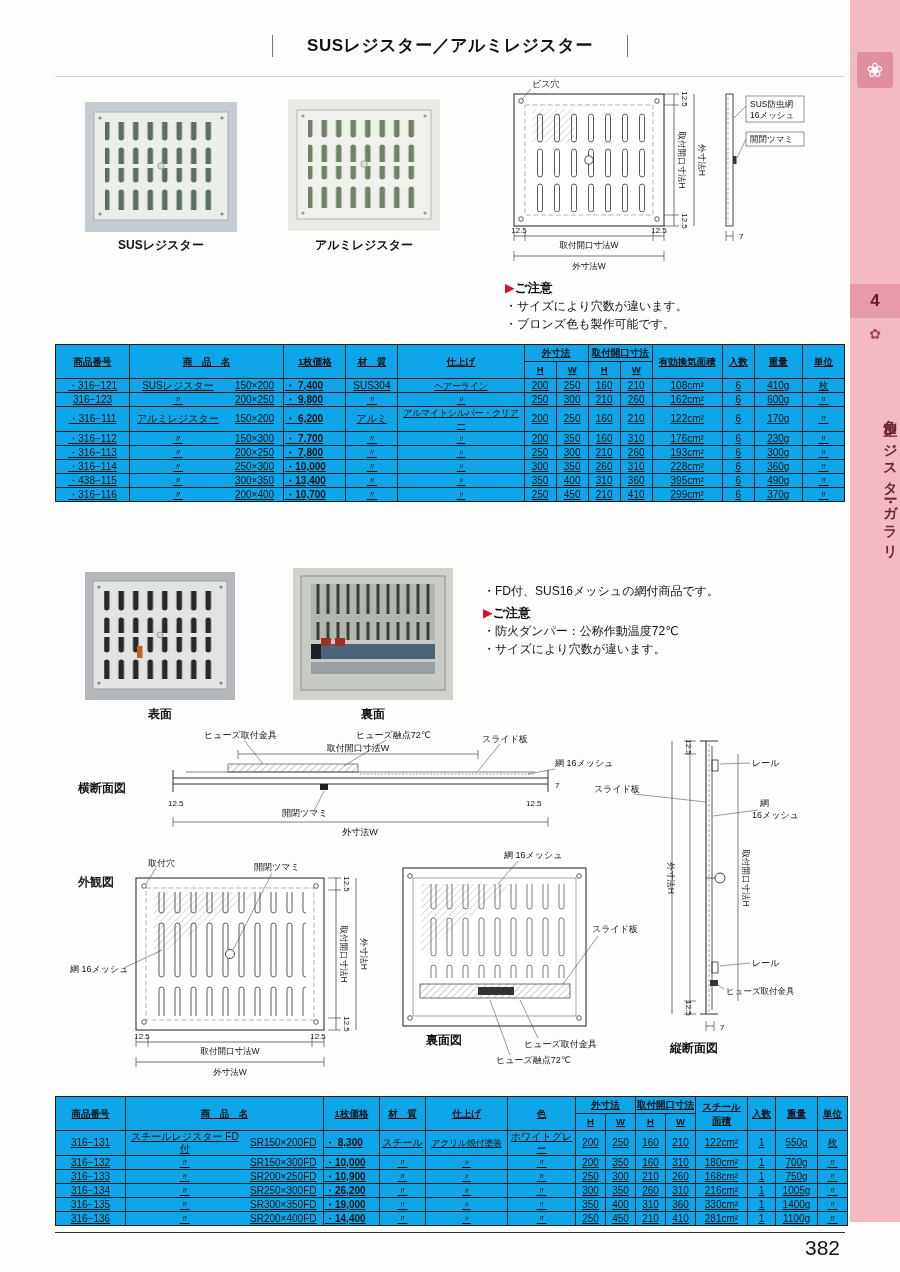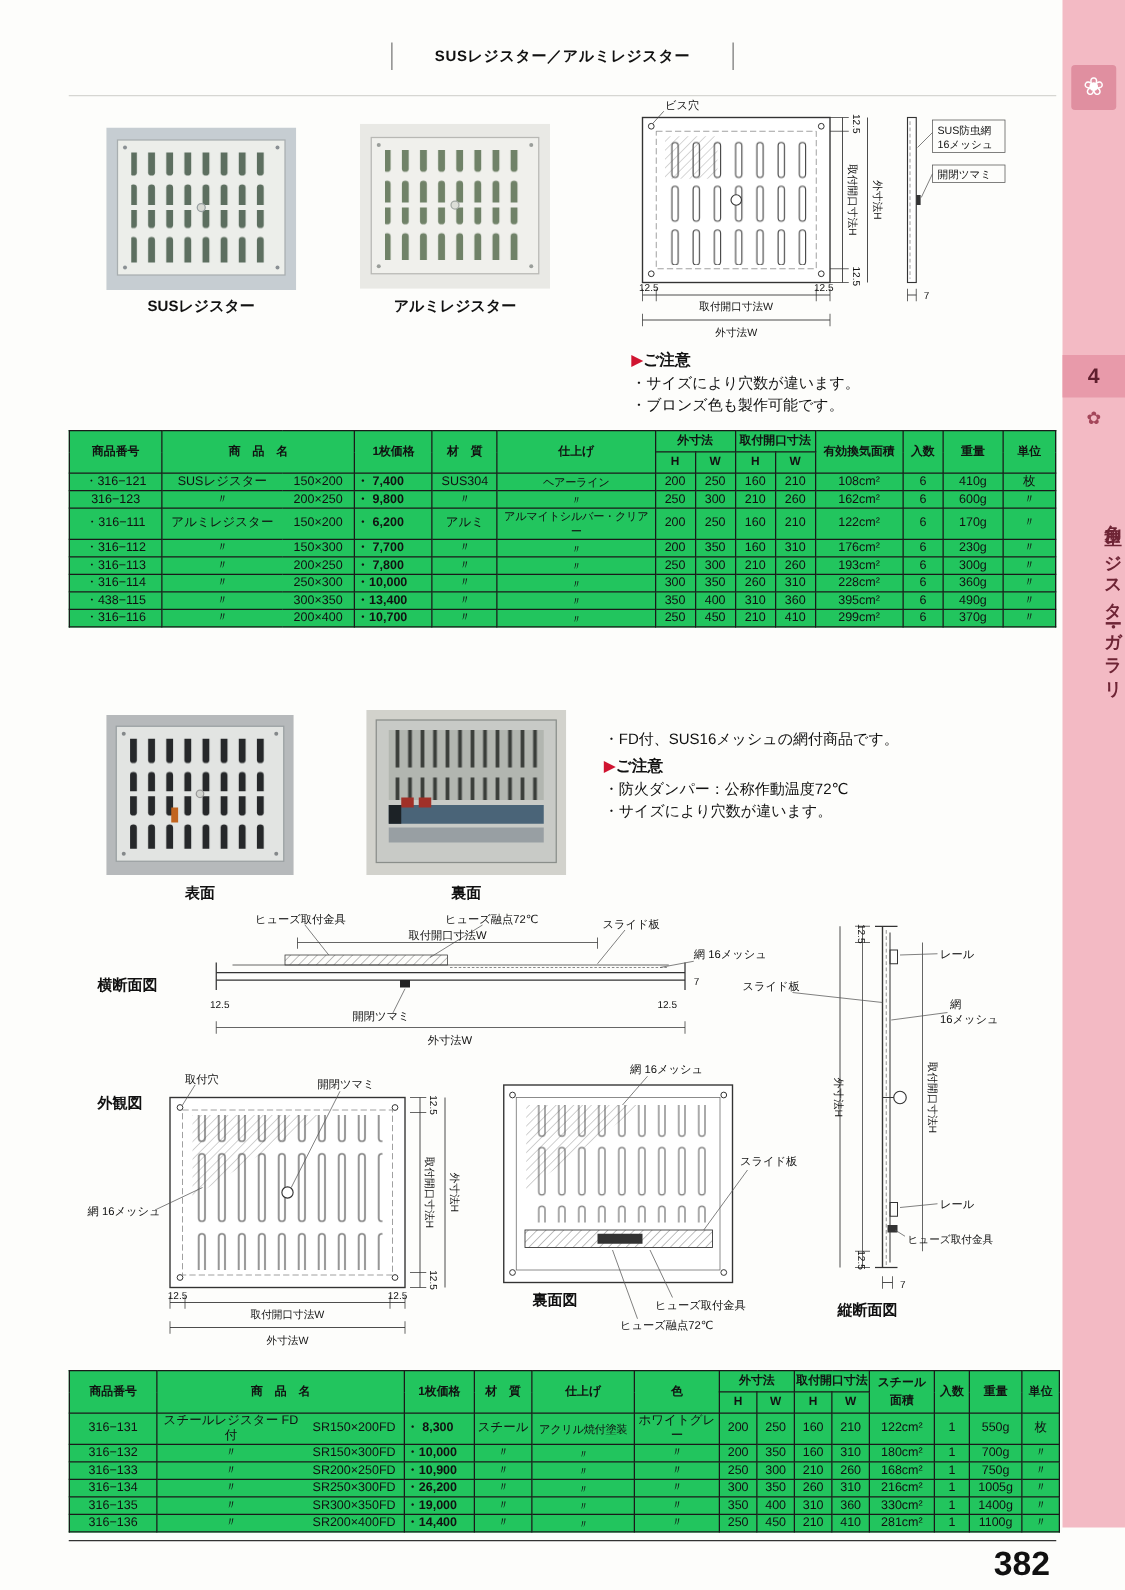--- a/index.html
+++ b/index.html
@@ -15,37 +15,37 @@
            color:#5f1f2e;font-size:17px;font-weight:bold;line-height:34px;text-align:center;}
   .flower{position:absolute;top:326px;left:0;width:50px;text-align:center;
           color:#a4465a;font-size:14px;}
   .vlabel{position:absolute;top:366px;left:0;width:50px;display:flex;justify-content:center;
           writing-mode:vertical-rl;font-size:14px;font-weight:bold;color:#6e2435;
           letter-spacing:3px;height:230px;}
 
   
   .sec-title-row{position:absolute;left:55px;width:790px;display:flex;align-items:center;justify-content:center;}
   .title-tick{width:1px;height:22px;background:#777;}
-  .sec-title{font-size:12px;font-weight:bold;letter-spacing:.5px;margin:0 34px;}
+  .sec-title{font-size:17px;font-weight:bold;letter-spacing:.5px;margin:0 34px;}
 
   .top-rule{position:absolute;left:55px;top:76px;width:790px;border-top:1px solid #d6d6d2;}
   .bottom-rule{position:absolute;left:55px;top:1232px;width:790px;border-top:1.5px solid #333;}
-  .page-num{position:absolute;top:1236px;right:60px;font-size:27px;font-weight:bold;}
+  .page-num{position:absolute;top:1236px;right:60px;font-size:21px;font-weight:normal;}
 
   
   .photo-caption{position:absolute;font-size:12px;font-weight:bold;text-align:center;}
 
   
   .note-block{position:absolute;font-size:12px;line-height:18px;}
   .notice-head{font-weight:bold;font-size:12.5px;}
   .marker{color:#d01430;}
 
   
   .spec-table{position:absolute;border-collapse:collapse;table-layout:fixed;width:790px;
-              font-size:10px;background:#22c55e;border:1.6px solid #1a1a1a;}
+              font-size:10px;background:#0ea5e9;border:1.6px solid #1a1a1a;text-decoration:underline;}
   .spec-table th,.spec-table td{border:1px solid #1a1a1a;text-align:center;
               padding:0 1px;height:13px;line-height:12px;overflow:hidden;}
   .spec-table th{font-size:9.5px;font-weight:bold;white-space:pre-line;height:16px;line-height:14px;}
   .spec-table td.c1{border-right:none;}
   .spec-table td.c2{border-left:none;}
   .spec-table td.c3{font-weight:bold;text-align:left;padding-right:3px;}
   .spec-table td.c5{font-size:9px;letter-spacing:-0.3px;}
 
   svg text{font-family:"Liberation Sans","DejaVu Sans",sans-serif;fill:#111;}
 </style>

